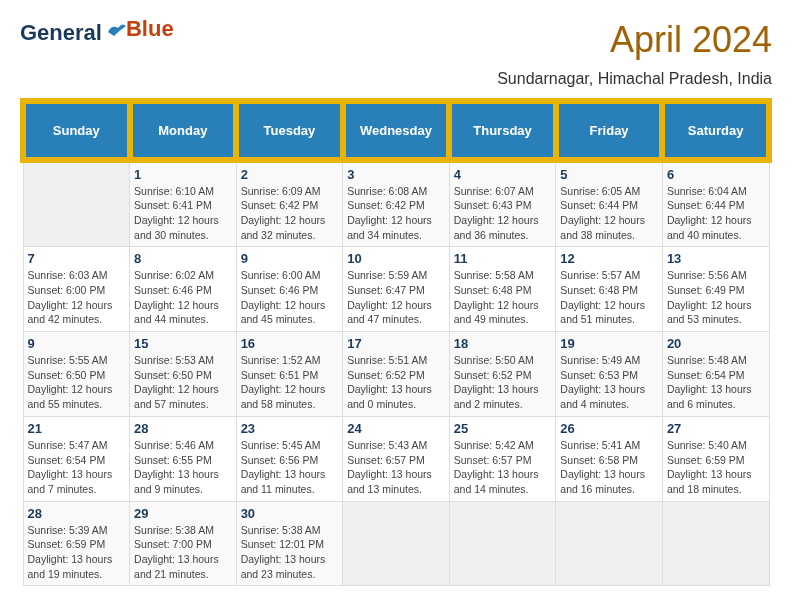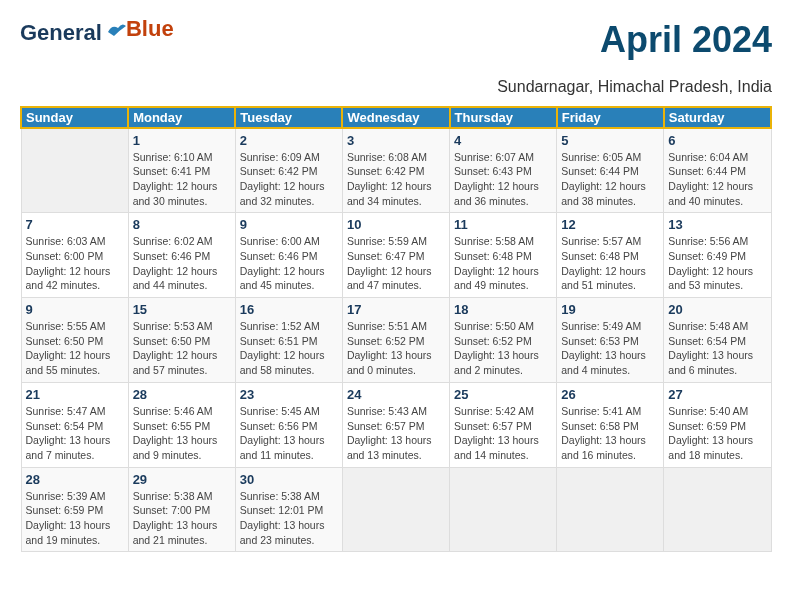--- a/index.html
+++ b/index.html
@@ -18,42 +18,42 @@
     }
     .logo {
       display: flex;
       align-items: flex-start;
     }
     .title-block {
       text-align: right;
     }
     .month-title {
       font-size: 36px;
-      font-weight: bold;
-      color: #0c4a6e;
+      font-weight: normal;
+      color: #a16207;
       line-height: 1.1;
     }
     .location-title {
       font-size: 16px;
       color: #333;
-      margin-top: 18px;
+      margin-top: 10px;
     }
     table {
       width: 100%;
       border-collapse: collapse;
       font-size: 11px;
     }
     thead tr th {
       background-color: #2980b9;
       color: #fff;
-      padding: 2px 4px;
-      text-align: left;
+      padding: 19px 4px;
+      text-align: center;
       font-size: 13px;
       font-weight: bold;
-      border: 2px solid #eab308;
+      border: 6px solid #eab308;
     }
     tbody tr td {
       border: 1px solid #ddd;
       vertical-align: top;
       padding: 4px 4px;
       min-height: 60px;
       background: #fff;
     }
     tbody tr:nth-child(odd) td {
       background: #f9f9f9;

